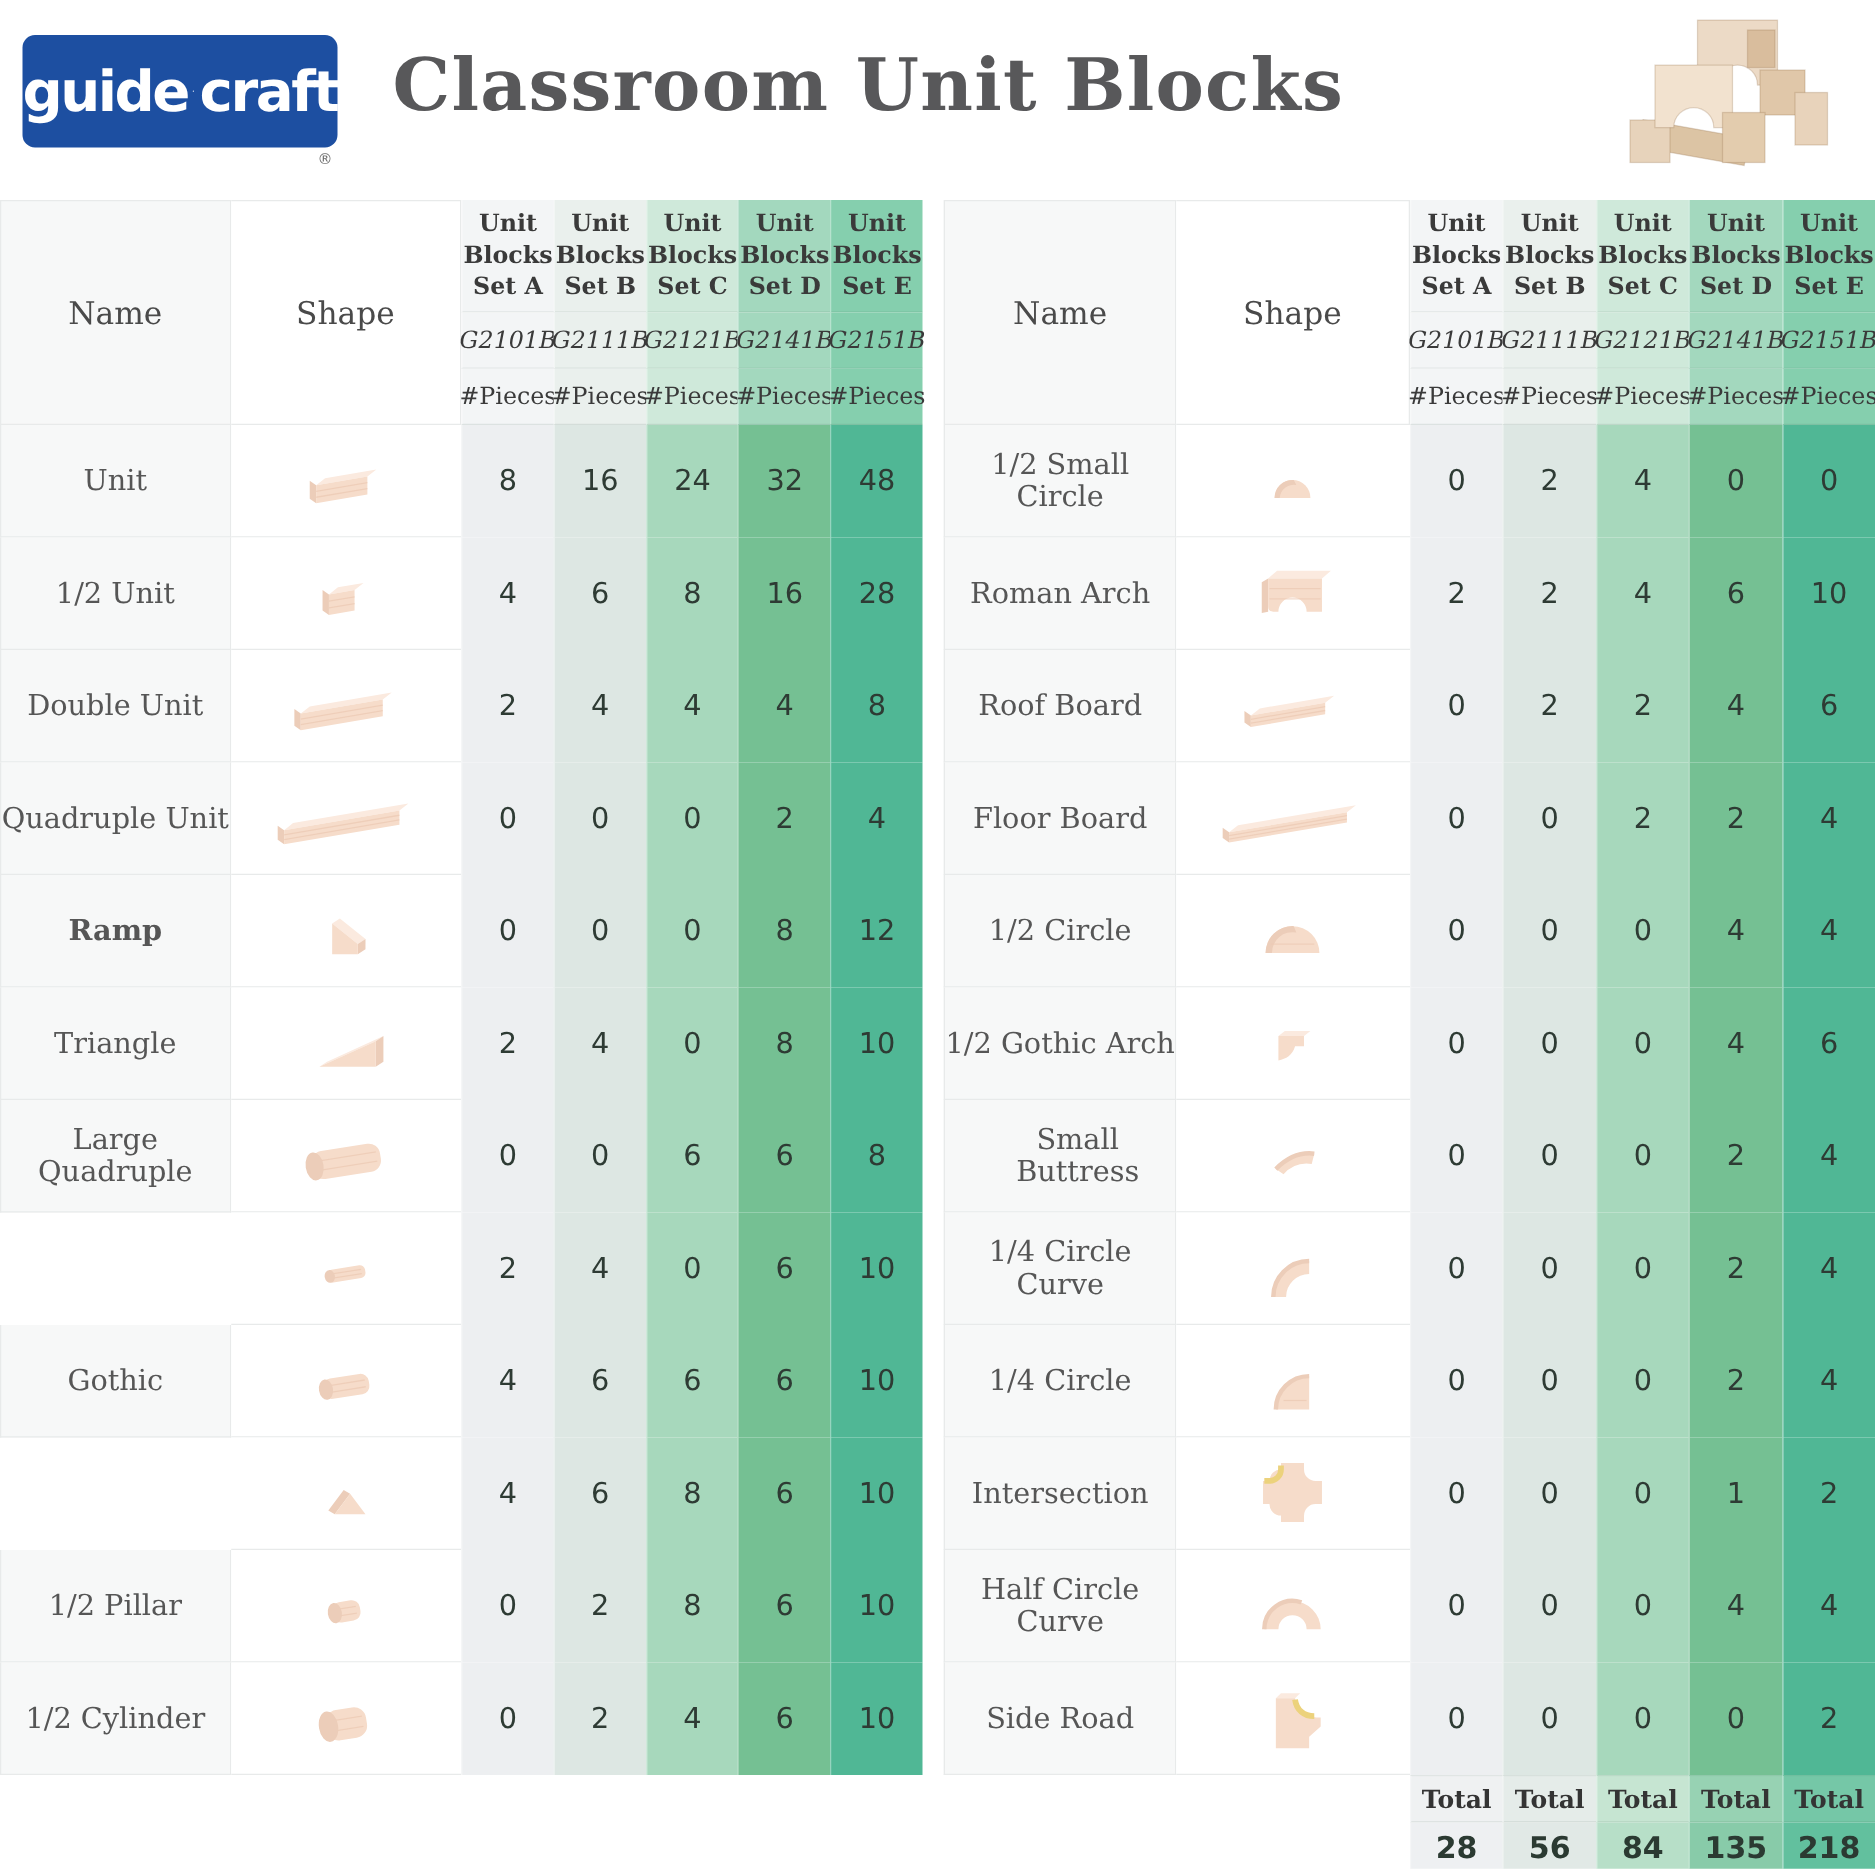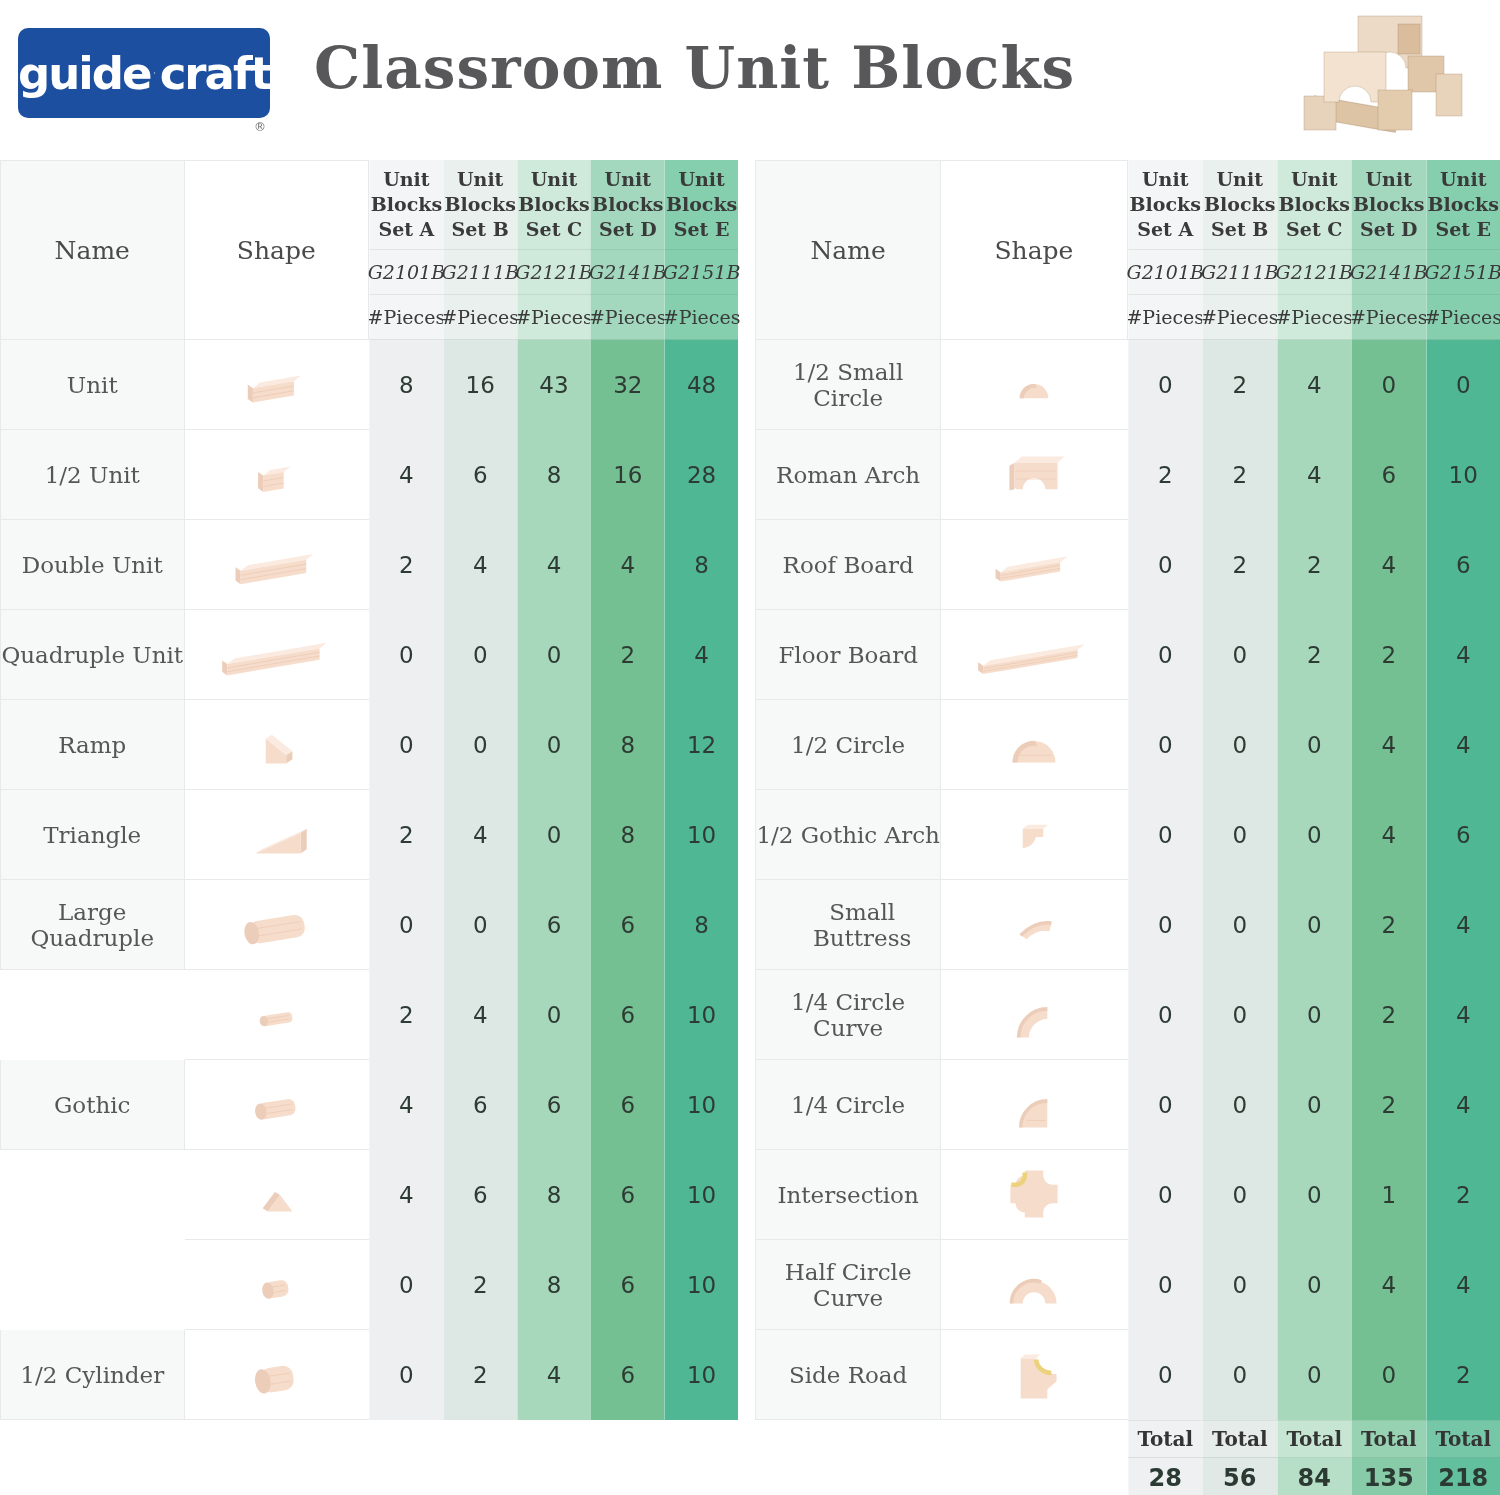--- a/index.html
+++ b/index.html
@@ -138,21 +138,21 @@
           <svg class="shape-svg" viewBox="0 0 110 80">
             <polygon points="31.5,43.1 26.5,39.6 26.5,53.6 31.5,57.1" fill="#eccdb9"></polygon>
             <polygon points="31.5,43.1 71.5,36.3 78.5,30.8 38.5,37.6" fill="#fbeadf"></polygon>
             <polygon points="31.5,43.1 71.5,36.3 71.5,50.3 31.5,57.1" fill="#f6dcca"></polygon>
             <line x1="31.5" y1="47.81666666666666" x2="71.5" y2="41.01666666666666" stroke="#ecc9b3" stroke-width="1" opacity="0.7"></line>
             <line x1="31.5" y1="52.483333333333334" x2="71.5" y2="45.68333333333333" stroke="#ecc9b3" stroke-width="1" opacity="0.7"></line>
           </svg>
         </div>
         <div class="cell val-cell setcol" style="grid-area: 4 / 3; background: rgb(237, 239, 241);">8</div>
         <div class="cell val-cell setcol" style="grid-area: 4 / 4; background: rgb(221, 231, 227);">16</div>
-        <div class="cell val-cell setcol" style="grid-area: 4 / 5; background: rgb(167, 216, 188);">43</div>
+        <div class="cell val-cell setcol" style="grid-area: 4 / 5; background: rgb(167, 216, 188);">24</div>
         <div class="cell val-cell setcol" style="grid-area: 4 / 6; background: rgb(117, 192, 147);">32</div>
         <div class="cell val-cell setcol" style="grid-area: 4 / 7; background: rgb(80, 183, 149);">48</div>
         <div class="cell name-cell" style="grid-area: 5 / 1;">1/2 Unit</div>
         <div class="cell shape-cell" style="grid-area: 5 / 2;">
           <svg class="shape-svg" viewBox="0 0 110 80">
             <polygon points="41.5,40.5 36.5,37.0 36.5,53.0 41.5,56.5" fill="#eccdb9"></polygon>
             <polygon points="41.5,40.5 61.5,37.1 68.5,31.6 48.5,35.0" fill="#fbeadf"></polygon>
             <polygon points="41.5,40.5 61.5,37.1 61.5,53.1 41.5,56.5" fill="#f6dcca"></polygon>
             <line x1="41.5" y1="45.78333333333334" x2="61.5" y2="42.38333333333334" stroke="#ecc9b3" stroke-width="1" opacity="0.7"></line>
             <line x1="41.5" y1="51.11666666666667" x2="61.5" y2="47.71666666666667" stroke="#ecc9b3" stroke-width="1" opacity="0.7"></line>
@@ -186,21 +186,21 @@
             <polygon points="6.5,48.9 96.5,33.6 96.5,44.6 6.5,59.9" fill="#f6dcca"></polygon>
             <line x1="6.5" y1="52.56666666666666" x2="96.5" y2="37.26666666666666" stroke="#ecc9b3" stroke-width="1" opacity="0.7"></line>
             <line x1="6.5" y1="56.233333333333334" x2="96.5" y2="40.93333333333333" stroke="#ecc9b3" stroke-width="1" opacity="0.7"></line>
           </svg>
         </div>
         <div class="cell val-cell setcol" style="grid-area: 7 / 3; background: rgb(237, 239, 241);">0</div>
         <div class="cell val-cell setcol" style="grid-area: 7 / 4; background: rgb(221, 231, 227);">0</div>
         <div class="cell val-cell setcol" style="grid-area: 7 / 5; background: rgb(167, 216, 188);">0</div>
         <div class="cell val-cell setcol" style="grid-area: 7 / 6; background: rgb(117, 192, 147);">2</div>
         <div class="cell val-cell setcol" style="grid-area: 7 / 7; background: rgb(80, 183, 149);">4</div>
-        <div class="cell name-cell" style="grid-area: 8 / 1;">Ramp</div>
+        <div class="cell name-cell" style="grid-area: 8 / 1; font-weight: bold;">Ramp</div>
         <div class="cell shape-cell" style="grid-area: 8 / 2;">
           <svg class="shape-svg" viewBox="0 0 110 80">
             <polygon points="44,34 50,30 70,46 64,50" fill="#fbeadf"></polygon>
      <polygon points="64,50 70,46 70,54 64,58" fill="#eccdb9"></polygon>
      <polygon points="44,34 64,50 64,58 44,58" fill="#f6dcca"></polygon>
           </svg>
         </div>
         <div class="cell val-cell setcol" style="grid-area: 8 / 3; background: rgb(237, 239, 241);">0</div>
         <div class="cell val-cell setcol" style="grid-area: 8 / 4; background: rgb(221, 231, 227);">0</div>
         <div class="cell val-cell setcol" style="grid-area: 8 / 5; background: rgb(167, 216, 188);">0</div>
@@ -270,20 +270,21 @@
           <svg class="shape-svg" viewBox="0 0 110 80">
             <polygon points="46,56 58,40 53,37 41,53" fill="#eccdb9"></polygon>
      <polygon points="46,56 70,56 58,40" fill="#f6dcca"></polygon>
           </svg>
         </div>
         <div class="cell val-cell setcol" style="grid-area: 13 / 3; background: rgb(237, 239, 241);">4</div>
         <div class="cell val-cell setcol" style="grid-area: 13 / 4; background: rgb(221, 231, 227);">6</div>
         <div class="cell val-cell setcol" style="grid-area: 13 / 5; background: rgb(167, 216, 188);">8</div>
         <div class="cell val-cell setcol" style="grid-area: 13 / 6; background: rgb(117, 192, 147);">6</div>
         <div class="cell val-cell setcol" style="grid-area: 13 / 7; background: rgb(80, 183, 149);">10</div>
+        <div class="cell name-cell" style="grid-area: 14 / 1;">1/2 Pillar</div>
         <div class="cell shape-cell" style="grid-area: 14 / 2;">
           <svg class="shape-svg" viewBox="0 0 110 80">
             <g transform="rotate(-9 55 44)">
     <rect x="44" y="36" width="22" height="16" rx="6.4" fill="#f6dcca"></rect>
     <line x1="48" y1="41.333333333333336" x2="63" y2="41.333333333333336" stroke="#ecc9b3" stroke-width="1" opacity="0.7"></line>
     <line x1="48" y1="46.666666666666664" x2="63" y2="46.666666666666664" stroke="#ecc9b3" stroke-width="1" opacity="0.7"></line>
     <ellipse cx="46" cy="44" rx="5.5" ry="8" fill="#eccdb9"></ellipse>
   </g>
           </svg>
         </div>

